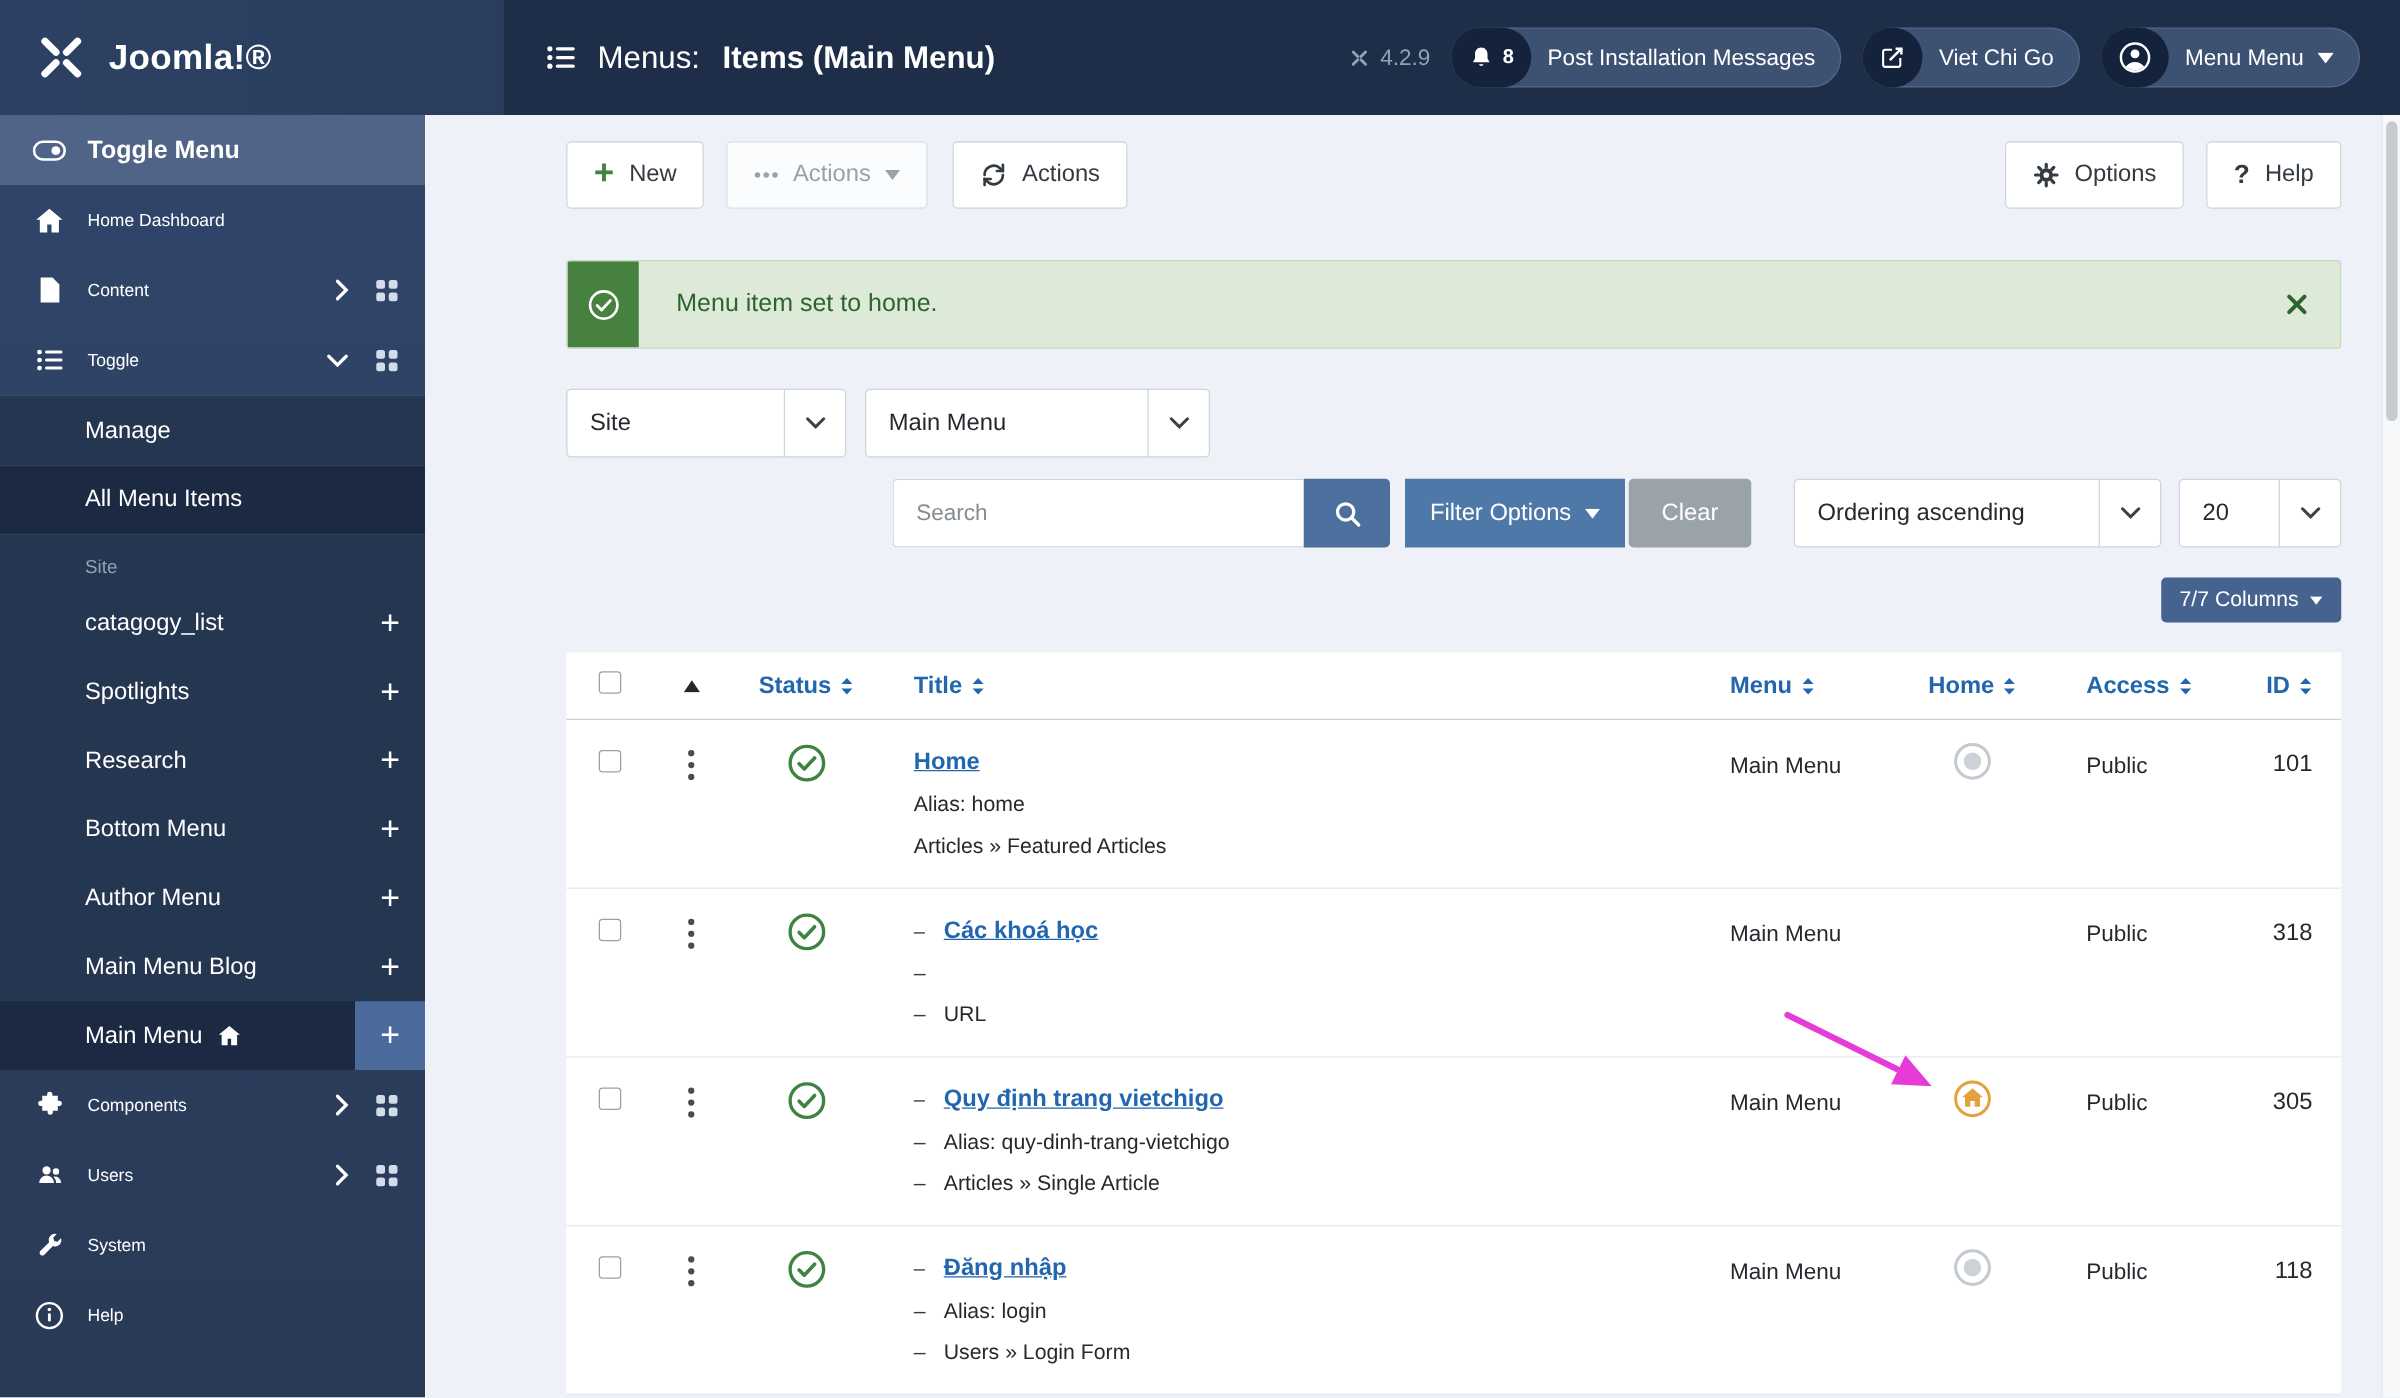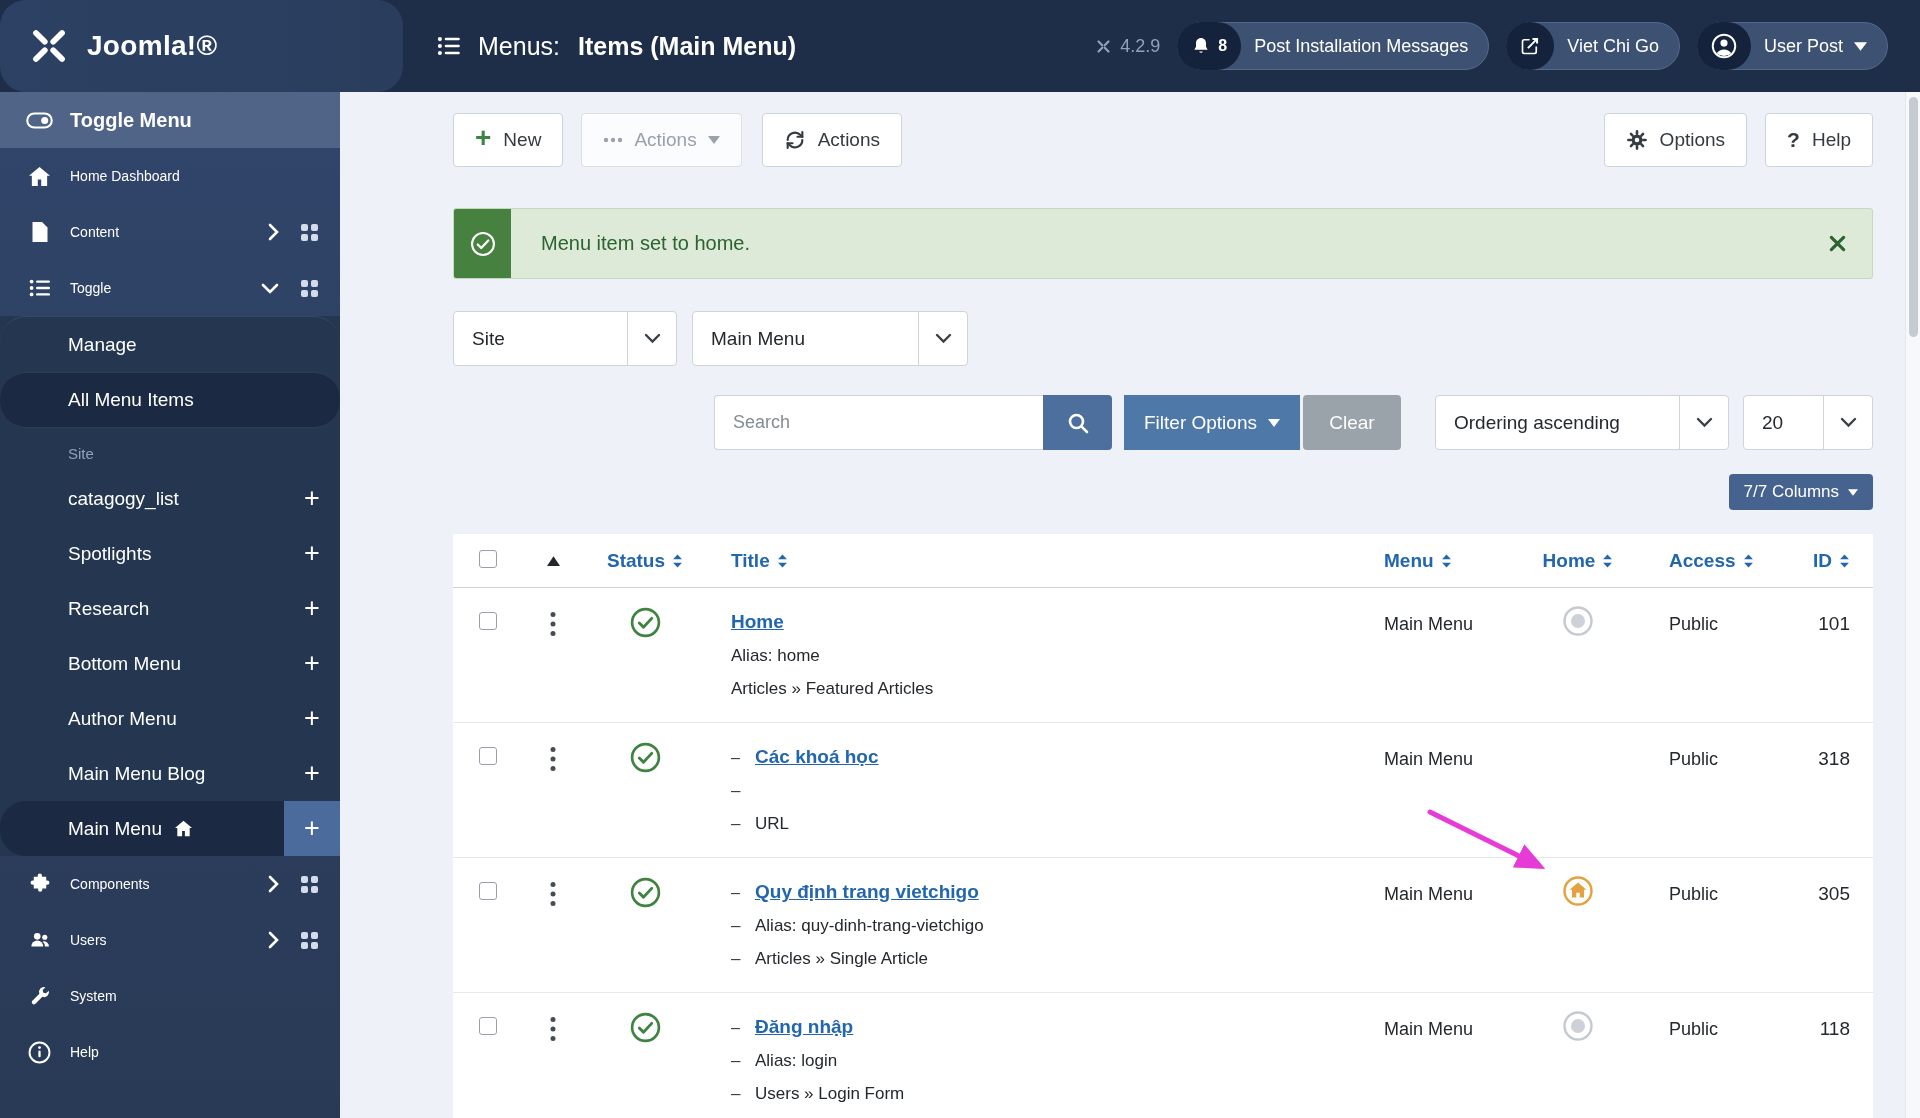--- a/index.html
+++ b/index.html
@@ -9,21 +9,21 @@
     --bg:#eef1f8; --border:#ccd4dc; --blue:#2266ae; --text:#24292e;
     --green:#3f8341; --orange:#e3a23f; --pink:#e73bd8;
     --btnblue:#4e78a8; --btndark:#45638e; --gray:#9aa2aa;
   }
   *{margin:0;padding:0;box-sizing:border-box;}
   html,body{width:1920px;height:1118px;}
   body{font-family:"Liberation Sans","DejaVu Sans",sans-serif;background:var(--bg);overflow:hidden;position:relative;color:var(--text);}
   button{font-family:inherit;border:none;background:none;cursor:pointer;color:inherit;font-size:inherit;}
   input{font-family:inherit;outline:none;}
   svg{display:block;flex:0 0 auto;}
-  a{text-decoration:none;color:inherit;border-radius:26px;}
+  a{text-decoration:none;color:inherit;}
 
   
   .topbar{position:absolute;top:0;left:0;width:1920px;height:92px;background:var(--topbar);display:flex;align-items:center;z-index:10;}
   .brand{width:403px;height:100%;display:flex;align-items:center;gap:15px;padding-left:26px;background:linear-gradient(90deg,#2c4163,#2a3d5d);}
   .brand-text{color:#fff;font-size:28px;font-weight:bold;letter-spacing:.3px;}
   .page-title{display:flex;align-items:center;gap:16px;margin-left:33px;color:#fff;font-size:25px;white-space:nowrap;}
   .t-prefix{font-weight:400;}
   .t-main{font-weight:bold;margin-left:2px;}
   .topbar-right{margin-left:auto;display:flex;align-items:center;gap:17px;padding-right:32px;}
   .version{display:flex;align-items:center;gap:8px;color:#93a1b8;font-size:18px;}
@@ -67,21 +67,21 @@
   .alert-close{margin-left:auto;display:flex;align-items:center;padding:0 26px;}
 
   .filters-1{margin-top:32px;display:flex;gap:15px;}
   .selectbox{height:55px;background:#fff;border:1px solid var(--border);border-radius:4px;position:relative;display:flex;align-items:center;padding-left:18px;font-size:19px;color:var(--text);}
   .caret-zone{position:absolute;top:0;right:0;bottom:0;width:49px;border-left:1px solid var(--border);display:flex;align-items:center;justify-content:center;}
   .sel-site{width:224px;}
   .sel-menu{width:276px;}
   .sel-order{width:294px;}
   .sel-limit{width:130px;}
 
-  .filters-2{margin-top:29px;display:flex;align-items:center;}
+  .filters-2{margin-top:17px;display:flex;align-items:center;}
   .search-wrap{margin-left:261px;display:flex;}
   .search-input{width:329px;height:55px;border:1px solid var(--border);border-right:none;border-radius:4px 0 0 4px;padding:0 18px;font-size:18px;color:#333;background:#fff;}
   .search-input::placeholder{color:#848c94;}
   .search-btn{width:69px;height:55px;background:#4c6f9d;border-radius:0 4px 4px 0;display:flex;align-items:center;justify-content:center;}
   .btn-filter{margin-left:12px;height:55px;background:var(--btnblue);color:#fff;border-radius:0;padding:16px 20px;font-size:19px;display:flex;align-items:center;gap:11px;}
   .btn-clear{margin-left:3px;height:55px;background:var(--gray);color:#fff;border-radius:4px;width:98px;display:flex;align-items:center;justify-content:center;font-size:19px;}
   .order-group{margin-left:auto;display:flex;gap:14px;}
 
   .columns-row{margin-top:24px;display:flex;justify-content:flex-end;}
   .btn-columns{height:36px;background:var(--btndark);color:#fff;border-radius:4px;padding:0 15px;font-size:17px;display:flex;align-items:center;gap:9px;}
@@ -168,21 +168,21 @@
         <span class="pill-label">Viet Chi Go</span>
       </button>
       <button class="pill">
         <span class="pill-cap">
           <svg width="26" height="26" viewBox="0 0 24 24" fill="#fff">
             <circle cx="12" cy="12" r="10.4" fill="none" stroke="#fff" stroke-width="1.8"></circle>
             <circle cx="12" cy="9.3" r="3.3"></circle>
             <path d="M5.2 18.8a8.3 8.3 0 0 1 13.6 0 10.4 10.4 0 0 1-13.6 0z"></path>
           </svg>
         </span>
-        <span class="pill-label">User Post</span>
+        <span class="pill-label">Menu Menu</span>
         <svg class="pill-caret" width="13" height="9" viewBox="0 0 12 8" fill="#fff">
             <path d="M0 0h12L6 8z"></path>
           </svg>
       </button>
     </div>
   </header>
 
   <aside class="sidebar">
     <button class="toggle-row">
       <span class="nav-icon">

